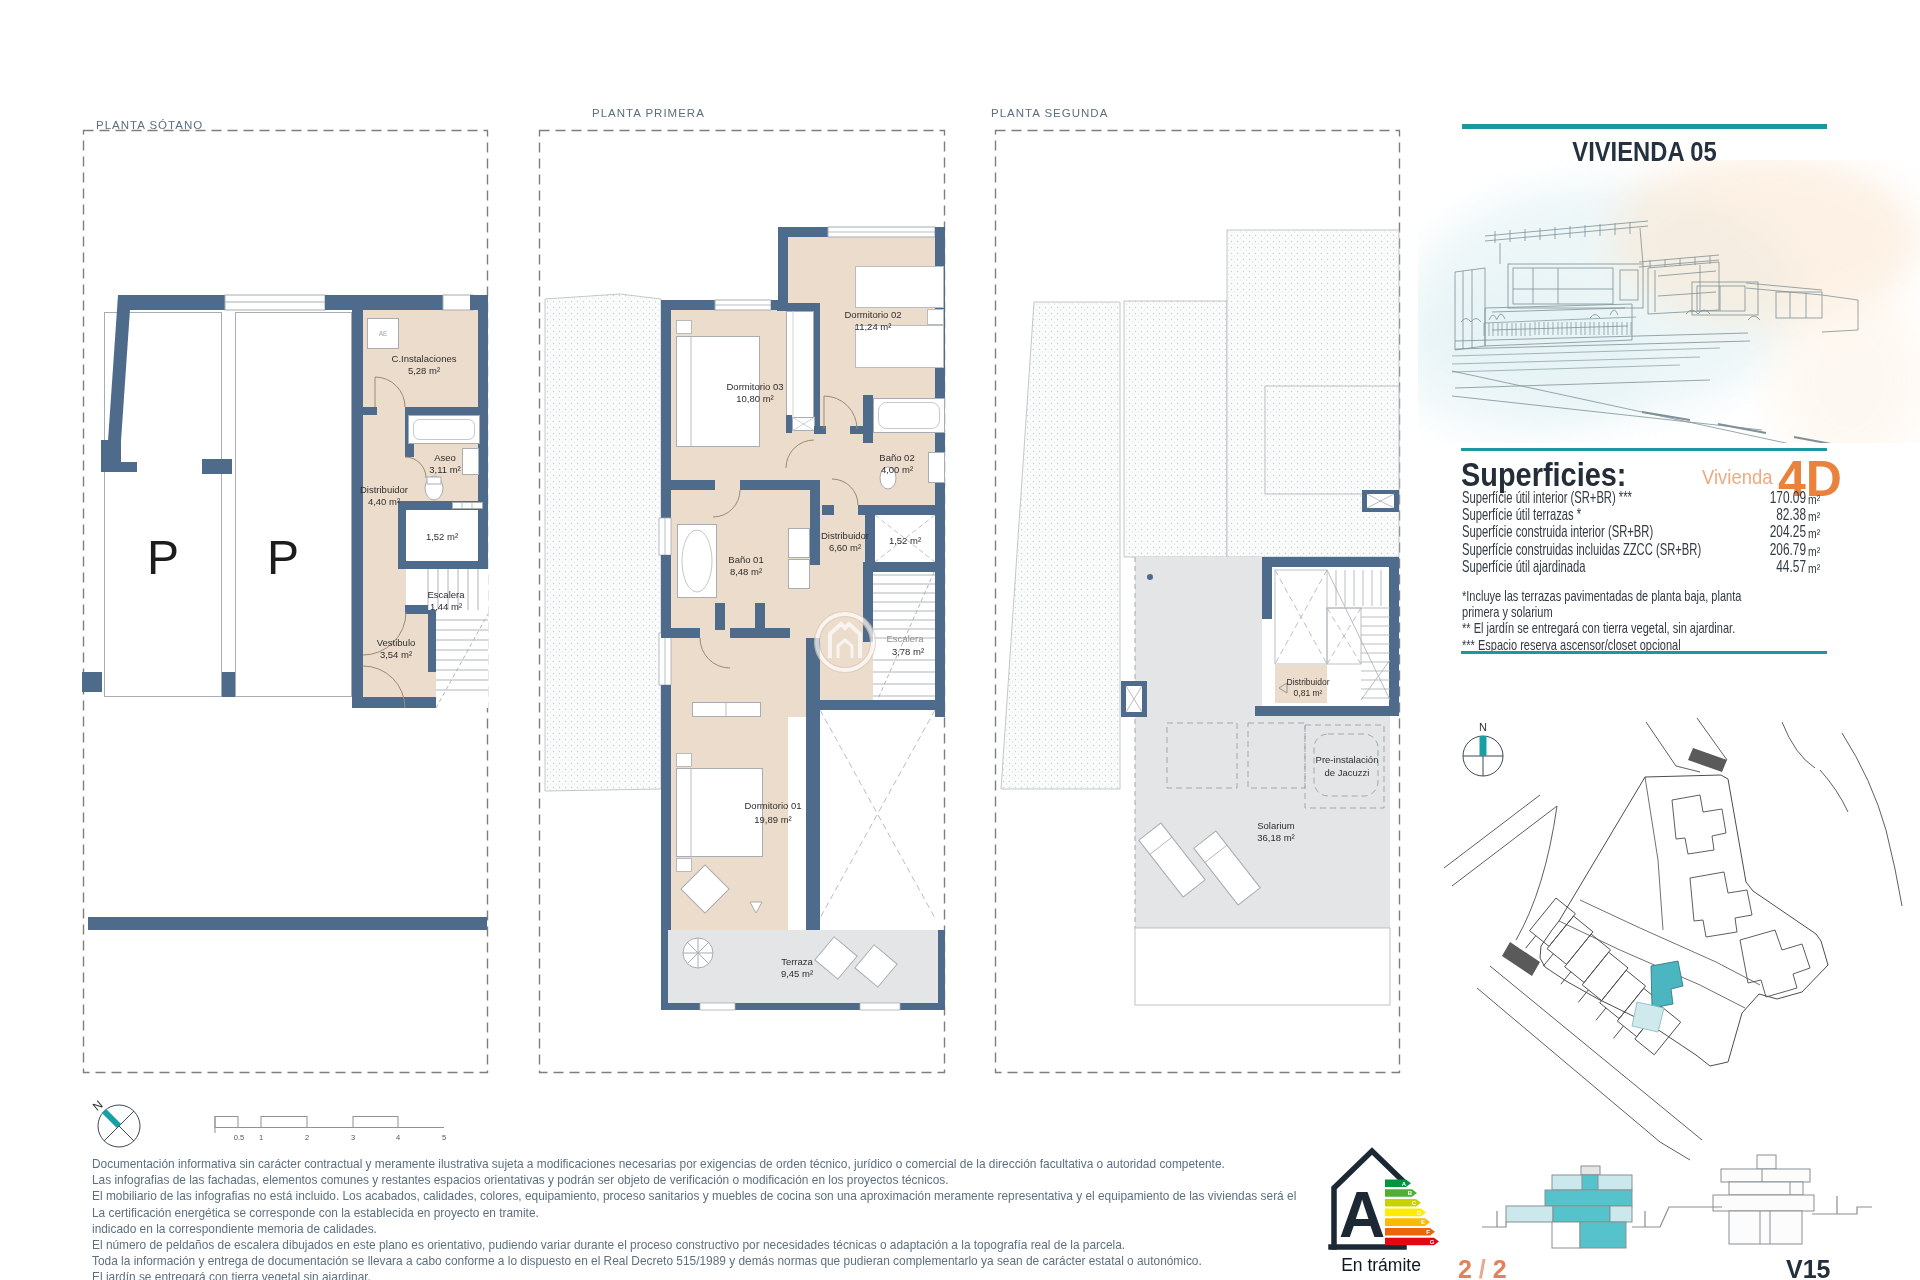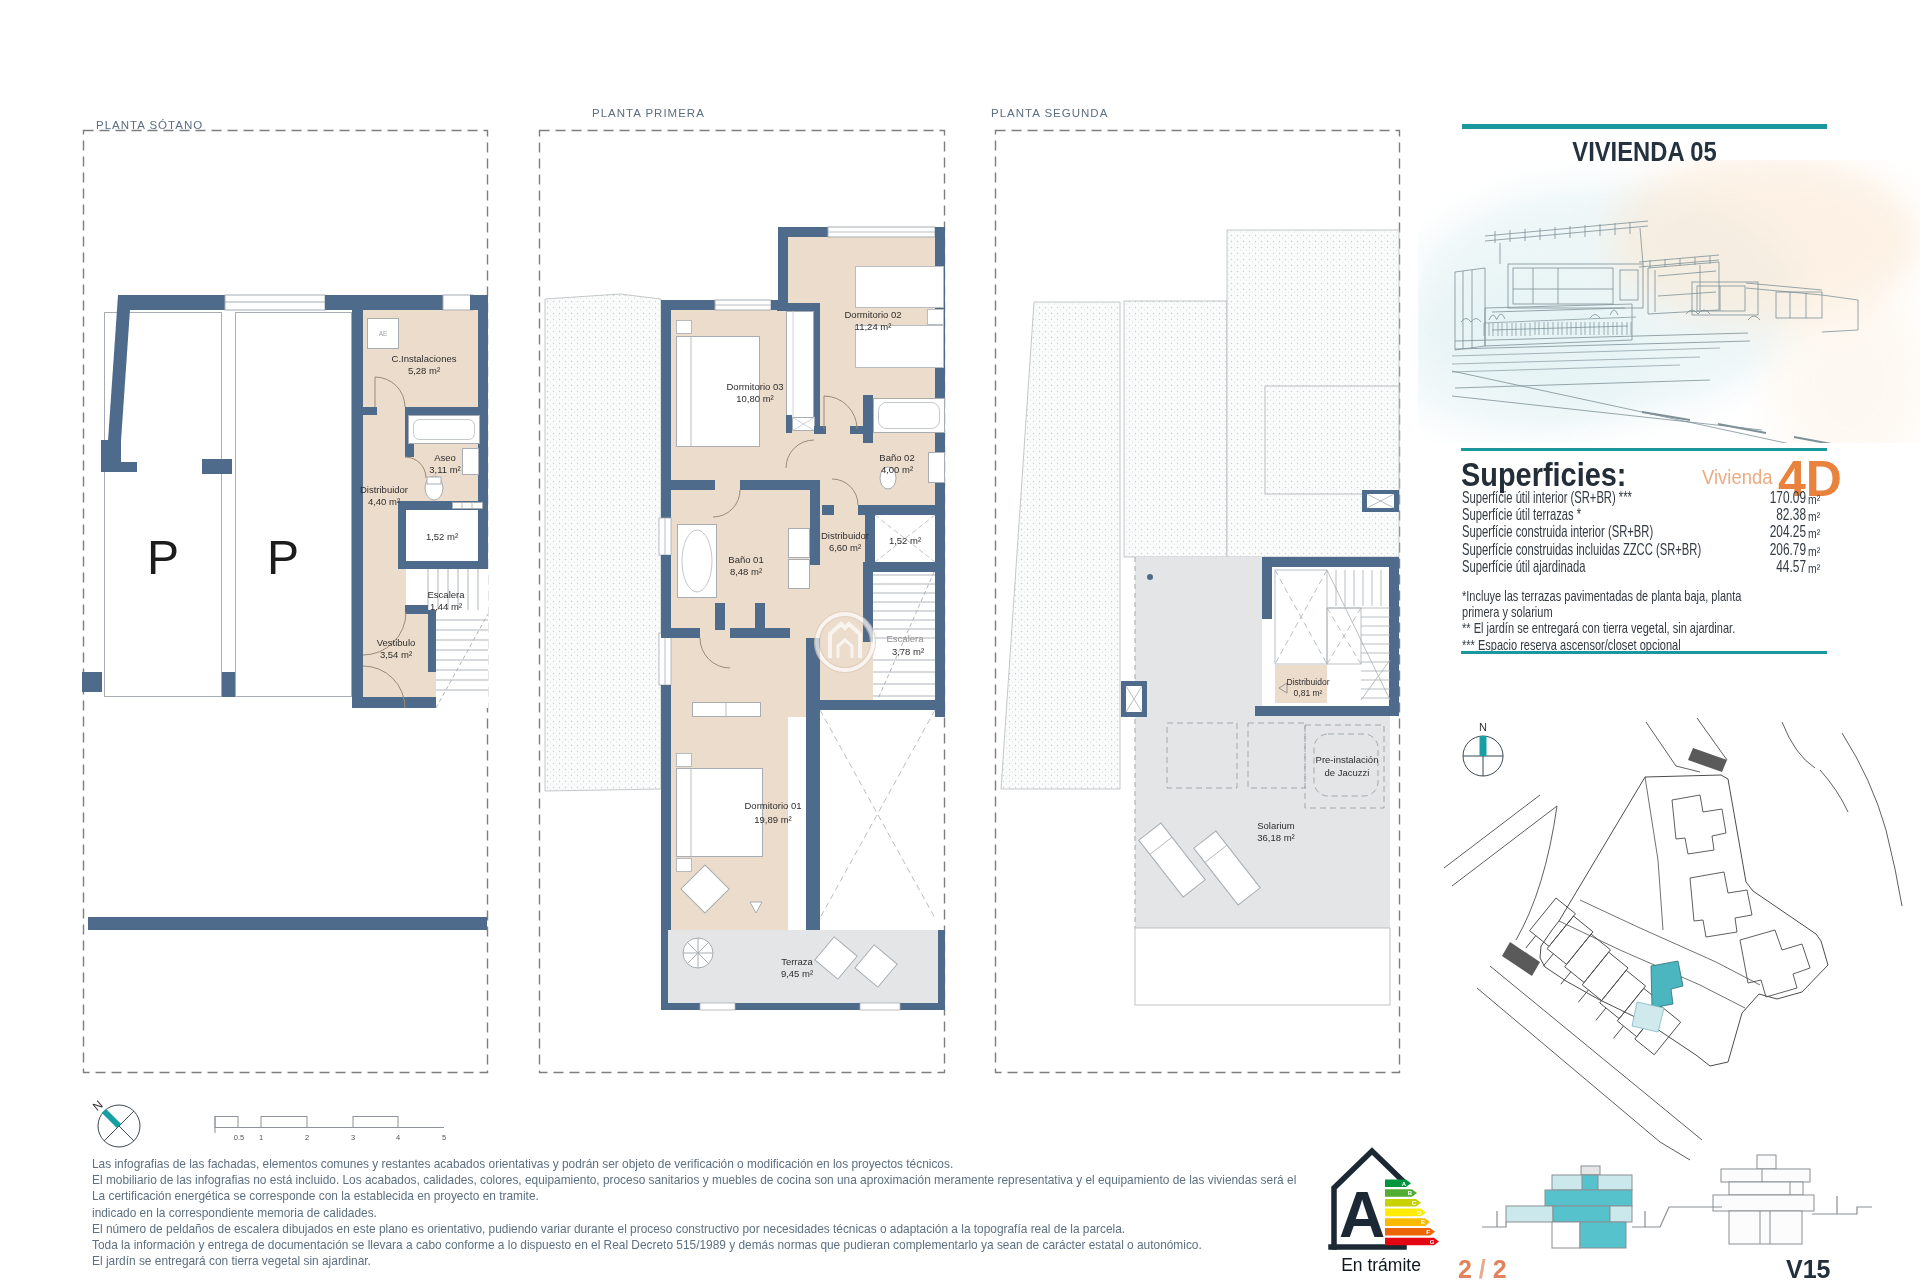--- a/index.html
+++ b/index.html
@@ -763,21 +763,22 @@
 <div class="abs" style="left:1462px;top:588px;font-size:14.5px;color:#323a42;line-height:16.2px;transform:scaleX(0.76);transform-origin:left top;white-space:nowrap;">
 <div>*Incluye las terrazas pavimentadas de planta baja, planta</div>
 <div>primera y solarium</div>
 <div>** El jardín se entregará con tierra vegetal, sin ajardinar.</div>
 <div>*** Espacio reserva ascensor/closet opcional</div>
 </div>
 
 <div class="tealline" style="left:1461px;top:651px;width:366px;height:3px;"></div>
 
 <div class="abs" style="left:92px;top:1156px;font-size:11.9px;color:#5d7081;line-height:16.2px;white-space:nowrap;">
-<div>Las infografias de las fachadas, elementos comunes y restantes acabados orientativas y podrán ser objeto de verificación o modificación en los proyectos técnicos.</div>
+<div>Documentación informativa sin carácter contractual y meramente ilustrativa sujeta a modificaciones necesarias por exigencias de orden técnico, jurídico o comercial de la dirección facultativa o autoridad competente.</div>
+<div>Las infografias de las fachadas, elementos comunes y restantes espacios orientativas y podrán ser objeto de verificación o modificación en los proyectos técnicos.</div>
 <div>El mobiliario de las infografias no está incluido. Los acabados, calidades, colores, equipamiento, proceso sanitarios y muebles de cocina son una aproximación meramente representativa y el equipamiento de las viviendas será el</div>
 <div>La certificación energética se corresponde con la establecida en proyecto en tramite.</div>
 <div>indicado en la correspondiente memoria de calidades.</div>
 <div>El número de peldaños de escalera dibujados en este plano es orientativo, pudiendo variar durante el proceso constructivo por necesidades técnicas o adaptación a la topografía real de la parcela.</div>
 <div>Toda la información y entrega de documentación se llevara a cabo conforme a lo dispuesto en el Real Decreto 515/1989 y demás normas que pudieran complementarlo ya sean de carácter estatal o autonómico.</div>
 <div>El jardín se entregará con tierra vegetal sin ajardinar.</div>
 </div>
 
 <div class="abs" style="left:1458px;top:1255px;font-size:25px;font-weight:bold;color:#e2825c;">2 <span style="color:#e8a98c;">/</span> 2</div>
 

